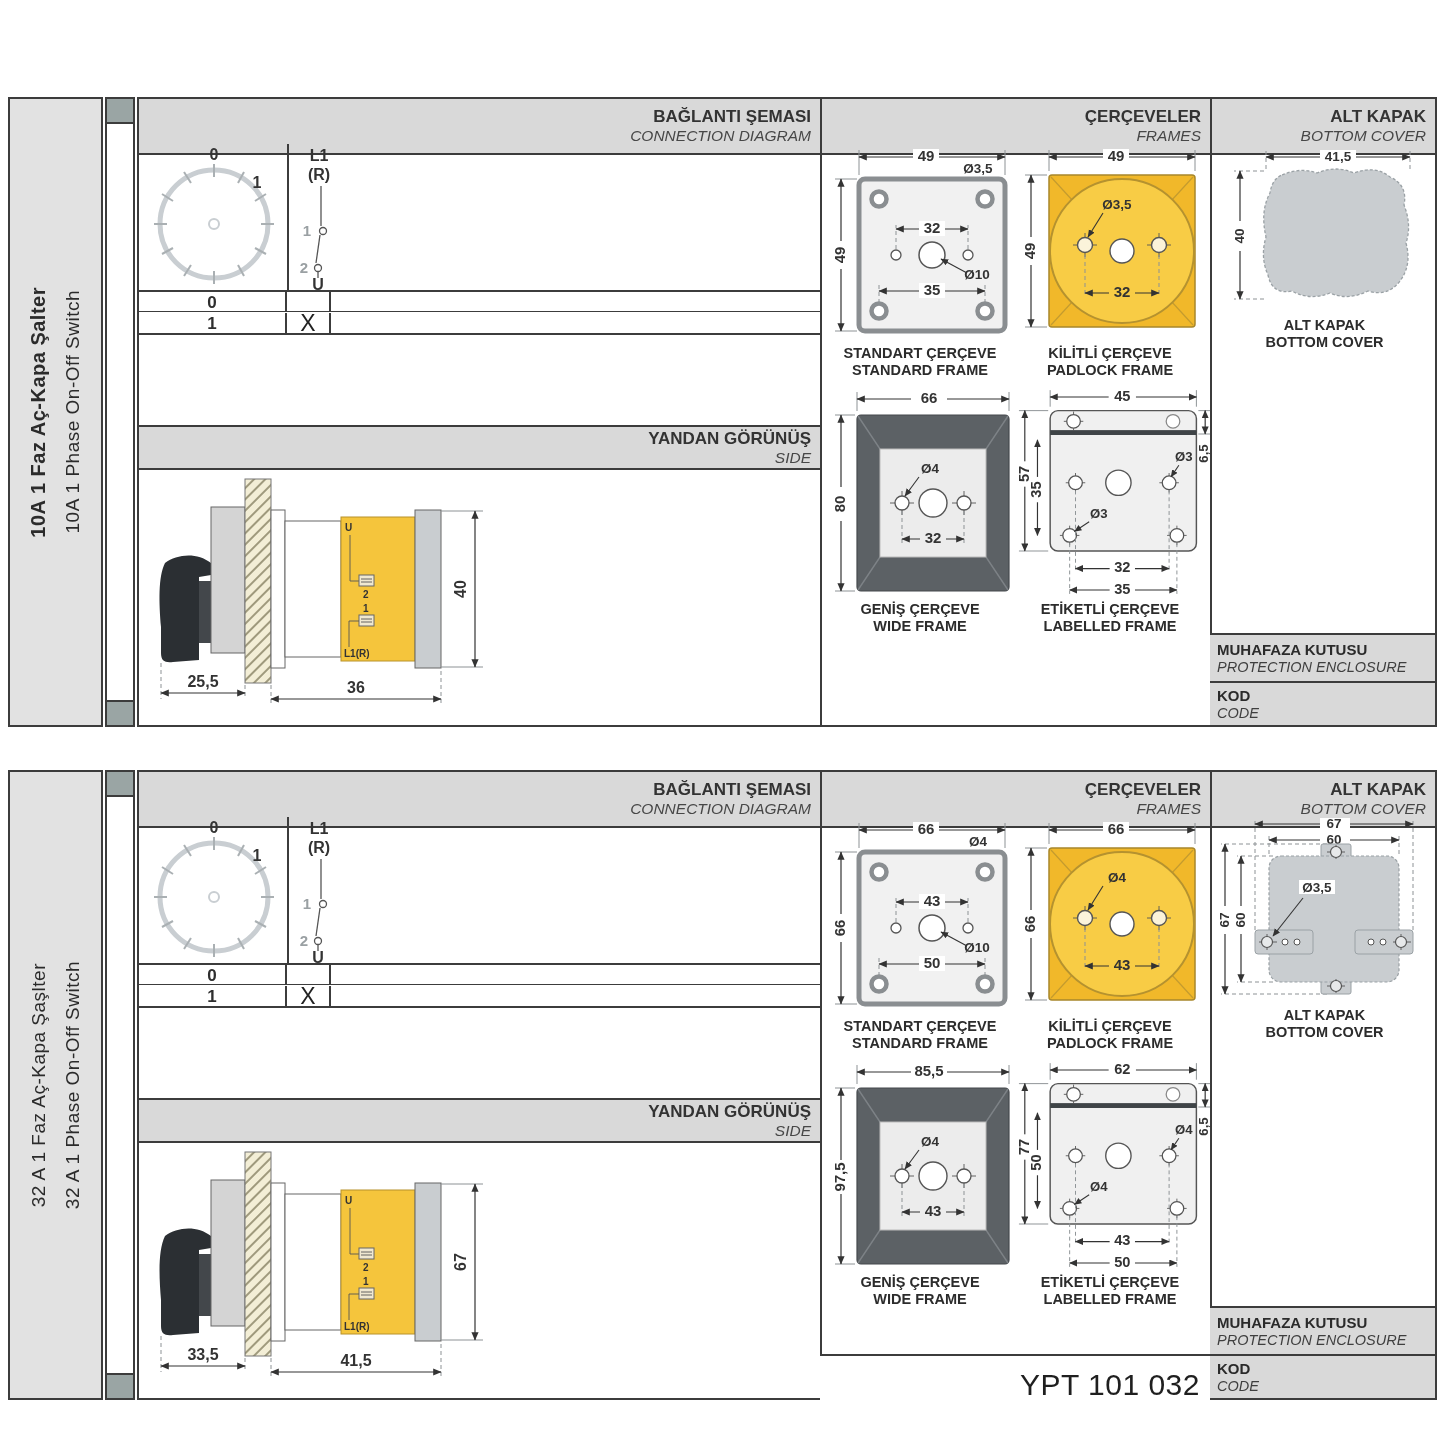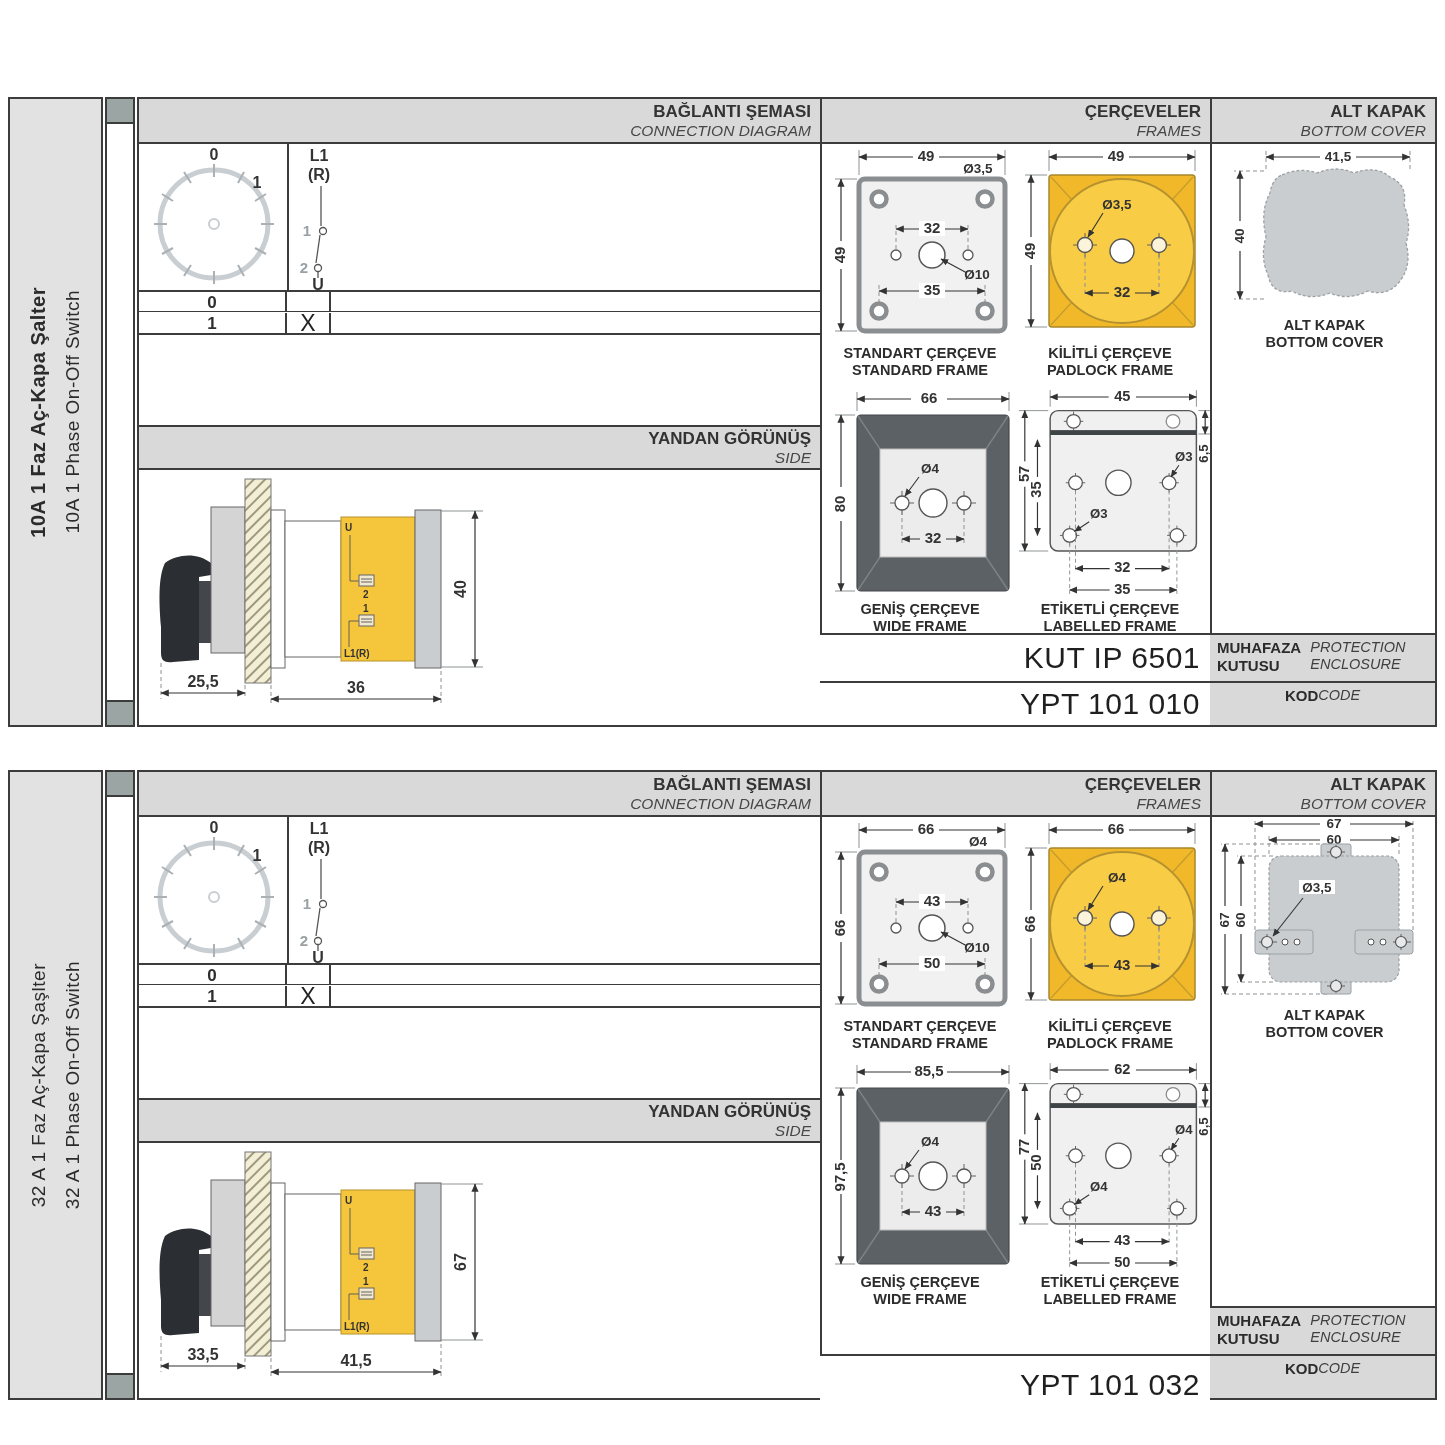--- a/index.html
+++ b/index.html
@@ -6,32 +6,32 @@
   #page{position:relative;width:1445px;height:1445px;overflow:hidden;background:#fff}
   .section{position:absolute;left:8px;width:1429px;height:630px}
   .sidebar{position:absolute;left:0;top:0;width:95px;height:630px;background:#e2e2e2;border:2px solid #3c3c3c;box-sizing:border-box;display:flex;flex-direction:row;justify-content:center;gap:12px;align-items:center}
   .vtext{writing-mode:vertical-rl;transform:rotate(180deg);text-align:center;font-size:19px;color:#2b2b2b;letter-spacing:.5px}
   .vtext.b{font-weight:bold;font-size:20px}
   .ncol{position:absolute;left:97px;top:0;width:30px;height:630px;background:#fff;border-left:2px solid #3c3c3c;border-right:2px solid #3c3c3c;box-sizing:border-box}
   .ncap{position:absolute;left:-2px;width:30px;height:27px;background:#9aa5a4;border:2px solid #3c3c3c;box-sizing:border-box}
   .main{position:absolute;left:129px;top:0;width:1300px;height:630px;border:2px solid #3c3c3c;box-sizing:border-box;background:#fff}
   .sep{position:absolute;top:0;height:626px;width:0;border-left:2px solid #3c3c3c}
   .hdr,.shdr{position:absolute;background:#d9d9d9;display:flex;flex-direction:column;justify-content:center;align-items:flex-end;padding-right:9px;box-sizing:border-box}
-  .hdr{top:0;height:45px;border-bottom:2px solid #3c3c3c}
+  .hdr{top:0;height:56px;border-bottom:2px solid #3c3c3c}
   .shdr{border-top:2px solid #3c3c3c;border-bottom:2px solid #3c3c3c}
   .hdr .tr,.shdr .tr{font-weight:bold;font-size:17px;color:#333;line-height:20px}
   .hdr .en,.shdr .en{font-style:italic;font-size:15.5px;color:#474747;line-height:18px}
   .vline{position:absolute;width:0;border-left:2px solid #3c3c3c}
   .trow{position:absolute;left:0;width:681px;box-sizing:border-box}
   .tc0{position:absolute;left:0;top:0;width:148px;height:100%;text-align:center;font-weight:bold;font-size:17px;line-height:21px;border-right:2px solid #3c3c3c;box-sizing:border-box}
   .tcx{position:absolute;left:148px;top:0;width:44px;height:100%;text-align:center;font-size:23px;line-height:21px;font-weight:400;border-right:2px solid #3c3c3c;box-sizing:border-box;color:#222}
   .draw{position:absolute}
   .capt{position:absolute;text-align:center;font-weight:bold;font-size:14.5px;line-height:17px;color:#2c2c2c}
   .code{position:absolute;display:flex;align-items:center;justify-content:flex-end;padding-right:10px;font-size:30px;letter-spacing:.5px;color:#1f1f1f;box-sizing:border-box;border-top:2px solid #3c3c3c;background:#fff}
-  .enc{position:absolute;background:#d9d9d9;box-sizing:border-box;padding:4px 7px;border-top:2px solid #3c3c3c;display:flex;flex-direction:row;justify-content:center}
+  .enc{position:absolute;background:#d9d9d9;box-sizing:border-box;padding:4px 7px;border-top:2px solid #3c3c3c;display:flex;flex-direction:column;justify-content:center}
   .enc .tr{font-weight:bold;font-size:15px;line-height:18px;color:#2b2b2b}
   .enc .en{font-style:italic;font-size:14.5px;line-height:17px;color:#3f3f3f}
   .coverwrap{position:absolute;display:flex;flex-direction:column;align-items:center}
   svg text{font-family:"Liberation Sans",sans-serif}
   .dt{font-size:15px;font-weight:bold;fill:#333;text-anchor:middle}
   .dts{font-size:13.5px;font-weight:bold;fill:#333;text-anchor:middle}
   .big{font-size:16px}
   .gray{fill:#9aa0a3}
   .yl{font-size:10px;font-weight:bold;fill:#333}
   .dim{stroke:#333;stroke-width:1.2;fill:none;marker-start:url(#ah);marker-end:url(#ah)}
@@ -355,26 +355,24 @@
         <rect class="tbg" x="13" y="72" width="14" height="30"></rect>
         <text class="dts" transform="translate(24,87) rotate(-90)">40</text>
         <path d="M62,26 Q80,18 97,24 Q116,16 134,24 Q156,16 170,28 Q188,36 184,56 Q192,76 186,94 Q192,116 180,132 Q168,148 148,142 Q128,152 110,144 Q90,152 72,142 Q52,146 48,126 Q40,108 46,88 Q40,62 50,44 Q52,30 62,26 Z" fill="#c9cdd0" stroke="#9aa1a5" stroke-width="1.3" stroke-dasharray="3 2"></path>
       </svg>
       <div class="capt" style="position:static;width:210px;margin-top:6px">
         <span style="display:block">ALT KAPAK</span>
         <span style="display:block">BOTTOM COVER</span>
       </div>
     </div>
 
-    <div class="code" style="left:681px;top:534px;width:390px;height:48px">KUT IP 6501</div>
     <div class="enc" style="left:1071px;top:534px;right:0;height:48px">
       <span class="tr">MUHAFAZA KUTUSU</span>
       <span class="en">PROTECTION ENCLOSURE</span>
     </div>
-    <div class="code" style="left:681px;top:582px;width:390px;height:44px">YPT 101 010</div>
     <div class="enc" style="left:1071px;top:582px;right:0;height:44px">
       <span class="tr">KOD</span>
       <span class="en">CODE</span>
     </div>
   </div>
 </div>
 
 <div class="section" style="top:770px">
   <div class="sidebar">
     <span class="vtext">32 A 1 Faz Aç-Kapa Şaşlter</span>

